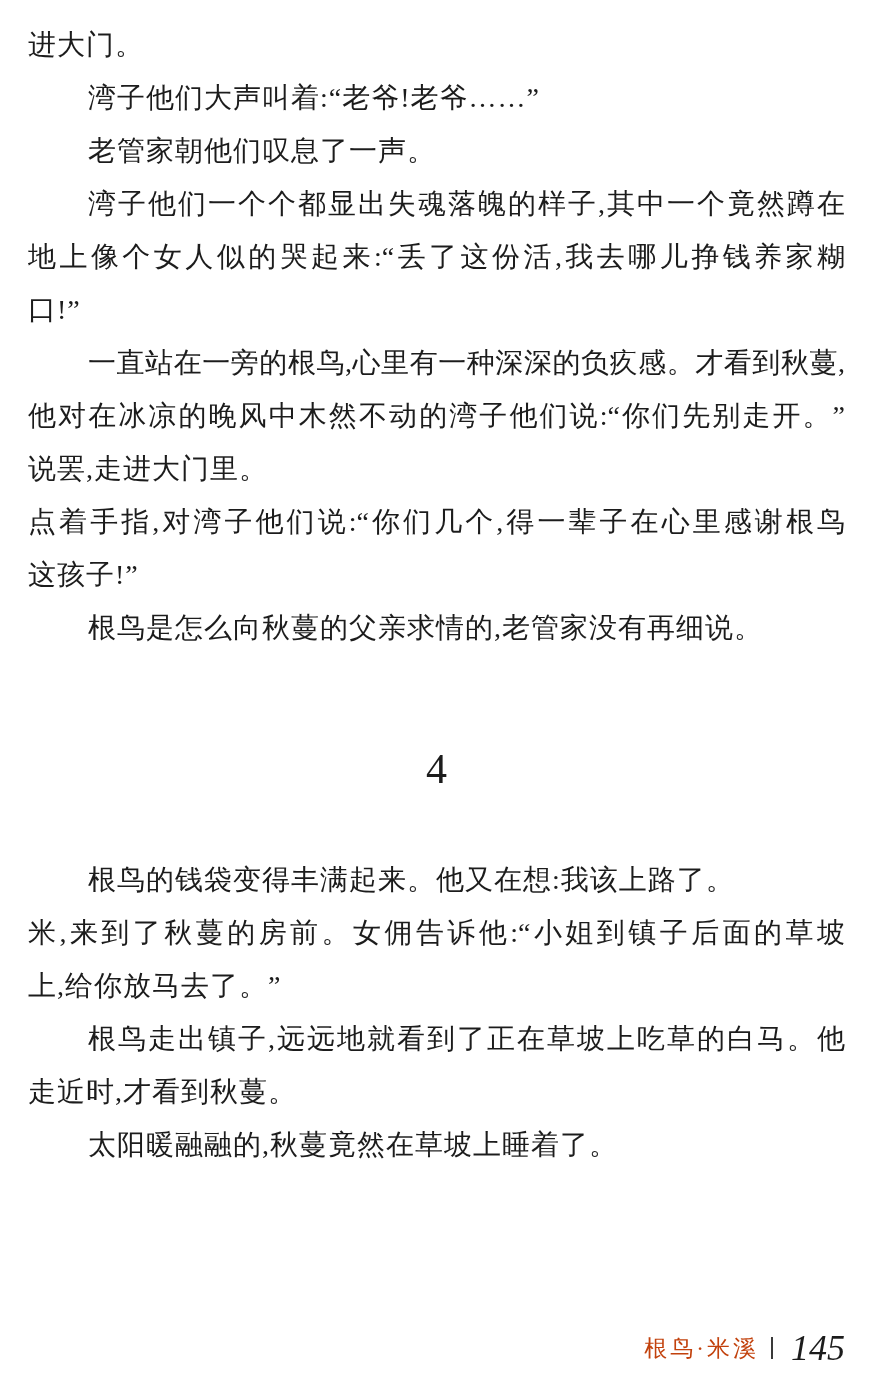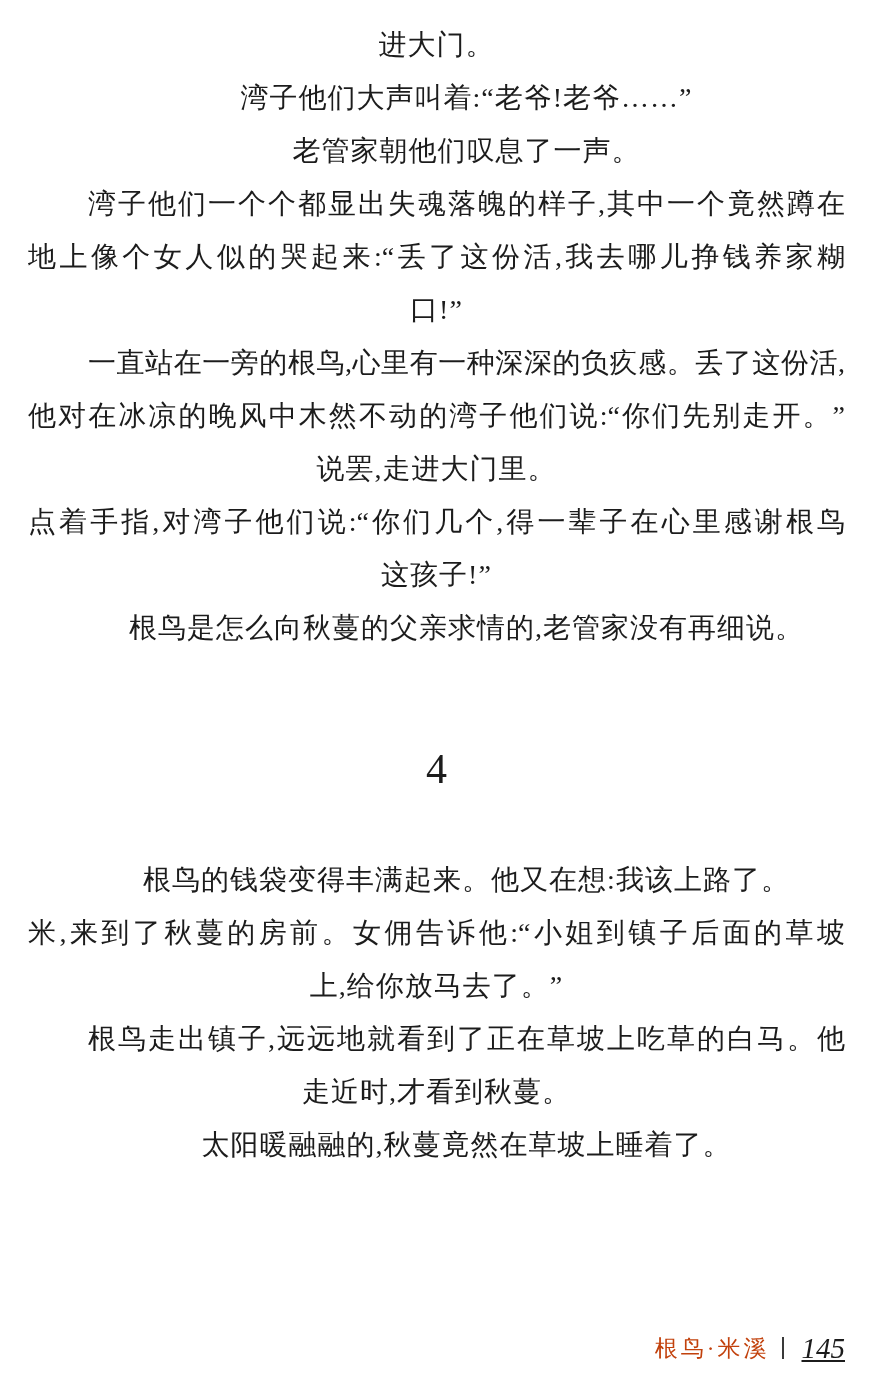--- a/index.html
+++ b/index.html
@@ -21,21 +21,20 @@
     top: 18px;
     width: 817px;
   }
   .line {
     font-size: 28px;
     height: 53px;
     line-height: 53px;
     letter-spacing: 1px;
     white-space: normal;
     overflow: hidden;
-    text-align: center;
   }
   .line.indent {
     text-indent: 60px;
   }
   .line.fill {
     letter-spacing: 0;
     text-align: justify;
     text-align-last: justify;
   }
   .section-heading {
@@ -62,40 +61,39 @@
     letter-spacing: 3px;
     color: #c2410c;
   }
   .footer-divider {
     width: 2px;
     height: 22px;
     background: #3a3a3a;
     margin: 0 18px 0 12px;
   }
   .footer-page {
-    font-size: 29px;
+    font-size: 36px;
     font-style: italic;
     color: #1c1c1c;
     font-family: "Liberation Serif", "DejaVu Serif", serif;
-    text-decoration: underline;
   }
 </style>
 </head>
 <body>
 
 <div class="text-block">
 
   <div class="section-1">
     <div class="line">进大门。</div>
     <div class="line indent">湾子他们大声叫着:“老爷!老爷……”</div>
     <div class="line indent">老管家朝他们叹息了一声。</div>
     <div class="line indent fill">湾子他们一个个都显出失魂落魄的样子,其中一个竟然蹲在</div>
     <div class="line fill">地上像个女人似的哭起来:“丢了这份活,我去哪儿挣钱养家糊</div>
     <div class="line">口!”</div>
-    <div class="line indent fill">一直站在一旁的根鸟,心里有一种深深的负疚感。丢了这份活,</div>
+    <div class="line indent fill">一直站在一旁的根鸟,心里有一种深深的负疚感。才看到秋蔓,</div>
     <div class="line fill">他对在冰凉的晚风中木然不动的湾子他们说:“你们先别走开。”</div>
     <div class="line">说罢,走进大门里。</div>
     <div class="line fill">点着手指,对湾子他们说:“你们几个,得一辈子在心里感谢根鸟</div>
     <div class="line">这孩子!”</div>
     <div class="line indent">根鸟是怎么向秋蔓的父亲求情的,老管家没有再细说。</div>
   </div>
 
   <div class="section-heading">4</div>
 
   <div class="section-2">

